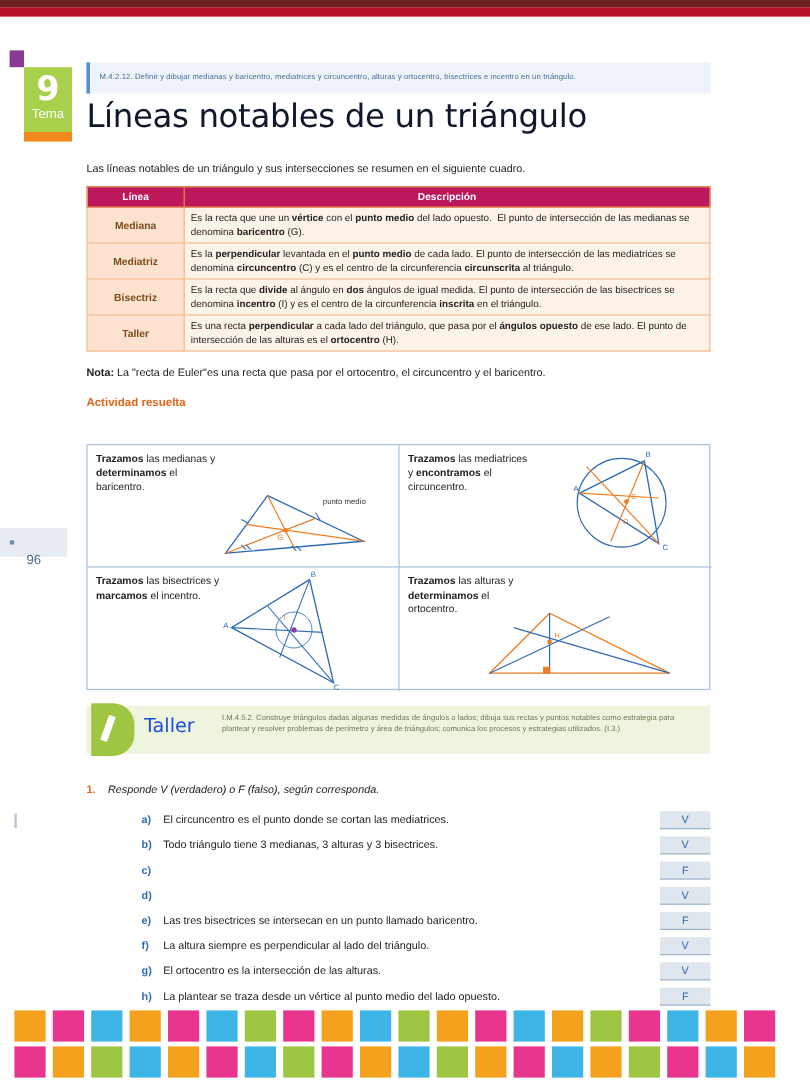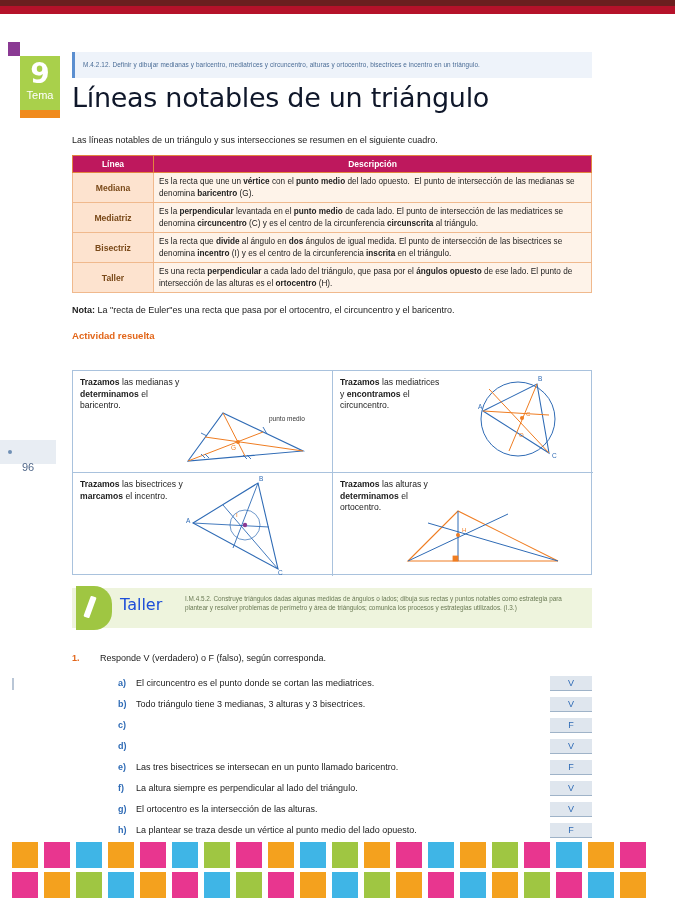--- a/index.html
+++ b/index.html
@@ -225,23 +225,24 @@
   
   .q-num {
     position: absolute;
     left: 72px; top: 653px;
     font-size: 9px;
     color: #e2661a;
     font-weight: bold;
   }
   .q-text {
     position: absolute;
-    left: 100px; top: 653px;
-    font-size: 9px;
-    color: #222;
+    left: 90px; top: 653px;
+    font-size: 9px;
+    color: #222;
+    font-style: italic;
   }
   .items { position: absolute; left: 118px; top: 676px; width: 474px; }
   .item { position: relative; height: 21px; }
   .item .lt {
     position: absolute;
     left: 0; top: 2px;
     width: 16px;
     font-size: 9px;
     color: #2f6bb5;
     font-weight: bold;

